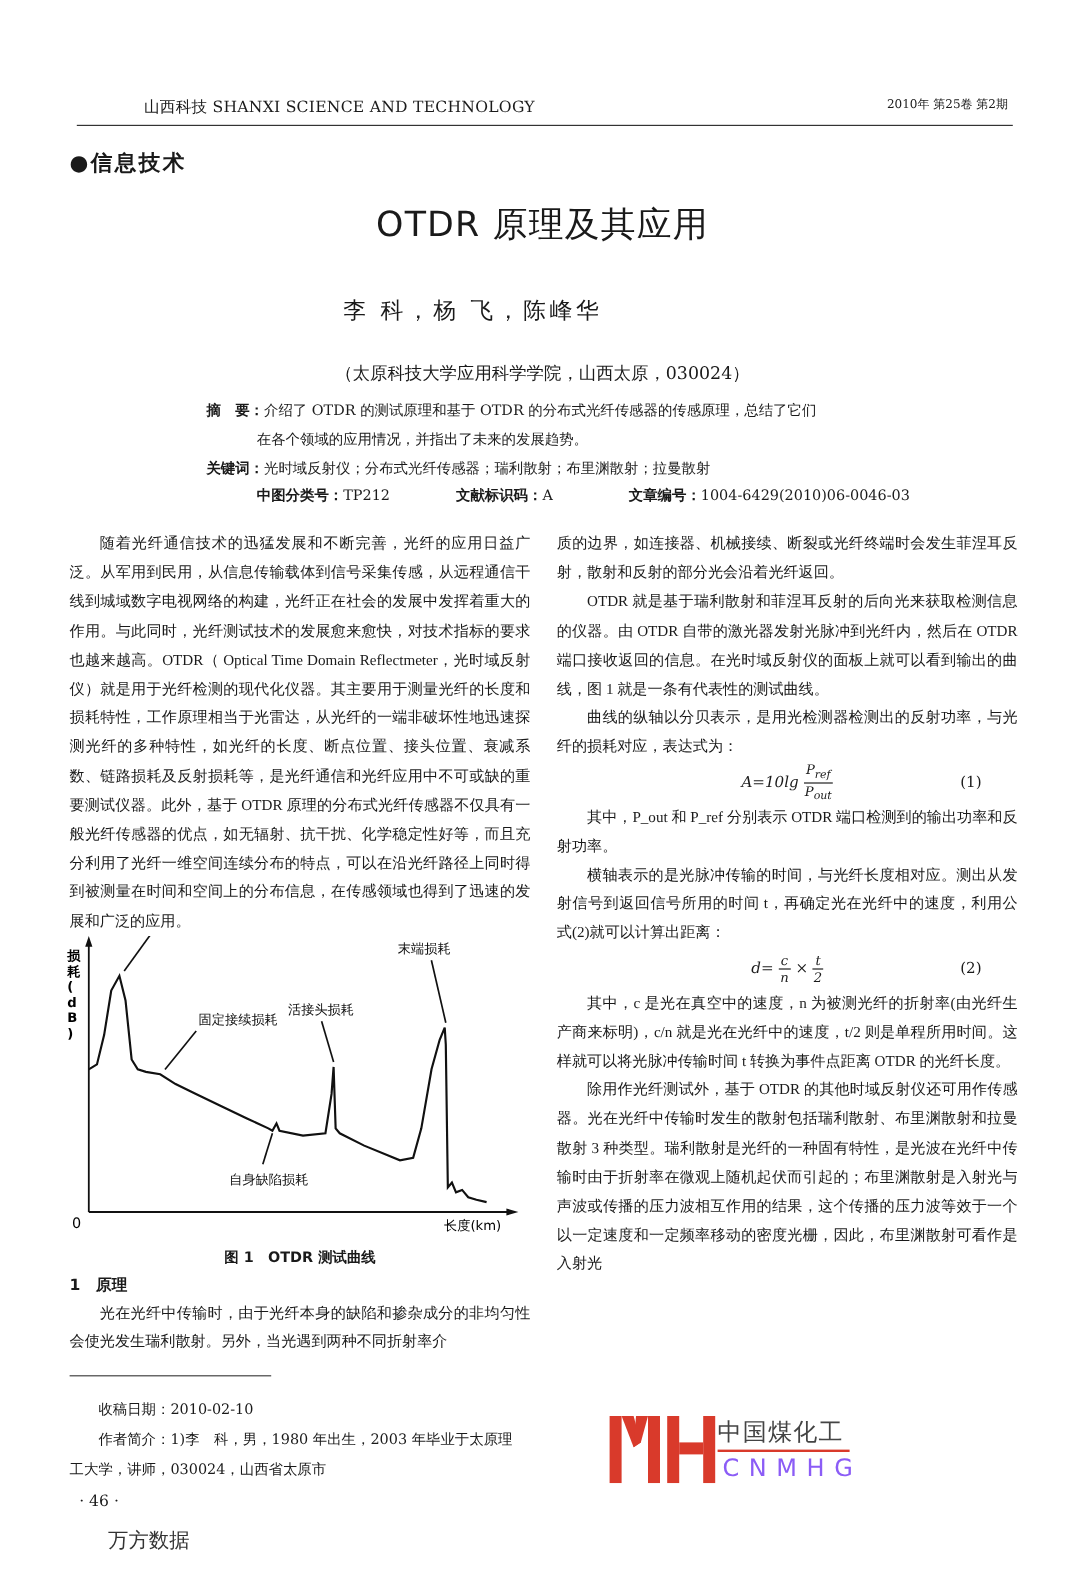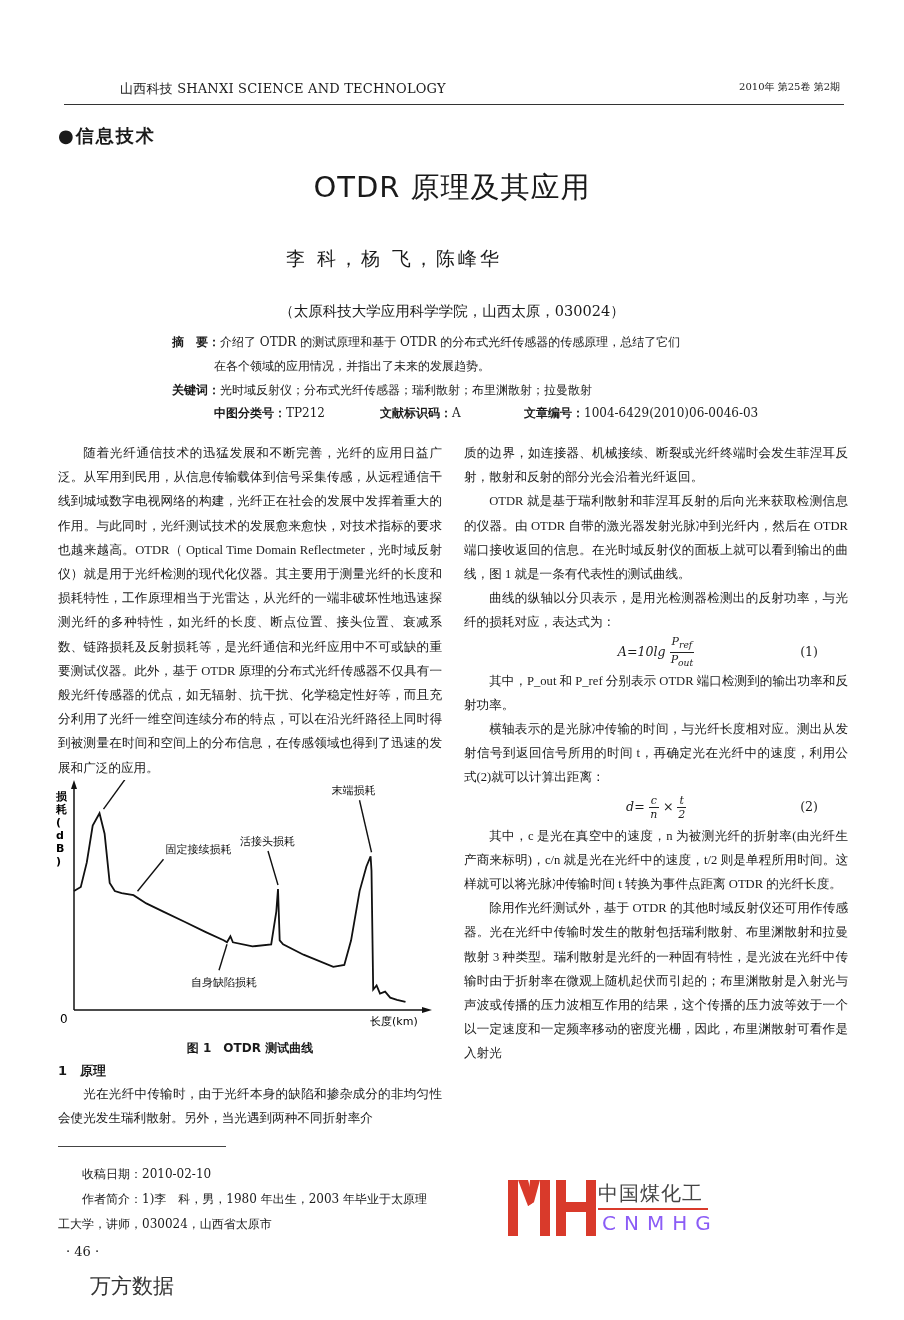--- a/index.html
+++ b/index.html
@@ -31,21 +31,21 @@
   .frac .top { display: block; border-bottom: 1px solid #222; padding: 0 2px; }
   .frac .bot { display: block; }
   .fig-caption { left: 58px; width: 384px; top: 1040px; text-align: center; font-size: 12px;
     font-family: "DejaVu Sans", "Liberation Sans", sans-serif; font-weight: bold; }
   .sec-heading { left: 58px; top: 1062px; font-size: 13px; font-weight: bold;
     font-family: "DejaVu Sans", "Liberation Sans", sans-serif; }
   .left-col-2 { left: 58px; top: 1082px; width: 384px; }
   .footnote-rule { left: 58px; top: 1146px; width: 168px; border-top: 1px solid #444; }
   .footnote { left: 58px; top: 1162px; width: 384px; font-size: 12px; line-height: 25px; }
   .page-num { left: 66px; top: 1244px; font-size: 13px; }
-  .wanfang { left: 90px; top: 1272px; font-size: 21px; font-family: "DejaVu Sans", "Liberation Sans", sans-serif; color: #333; }
+  .wanfang { left: 90px; top: 1272px; font-size: 17px; font-family: "DejaVu Sans", "Liberation Sans", sans-serif; color: #333; }
   .chart { left: 52px; top: 780px; }
   .chart text { font-family: "DejaVu Sans", "Liberation Sans", sans-serif; }
   .watermark { left: 506px; top: 1180px; width: 250px; height: 56px; }
   .wm-cn { position: absolute; left: 92px; top: 0; font-size: 20px; color: #444;
     font-family: "DejaVu Sans", "Liberation Sans", sans-serif; letter-spacing: 1px; }
   .wm-line { position: absolute; left: 92px; top: 28px; width: 110px; border-top: 2px solid #d93a2b; }
   .wm-en { position: absolute; left: 96px; top: 31px; font-size: 20px; color: #8b5cf6; letter-spacing: 8px;
     font-family: "DejaVu Sans", "Liberation Sans", sans-serif; }
 </style>
 </head>

